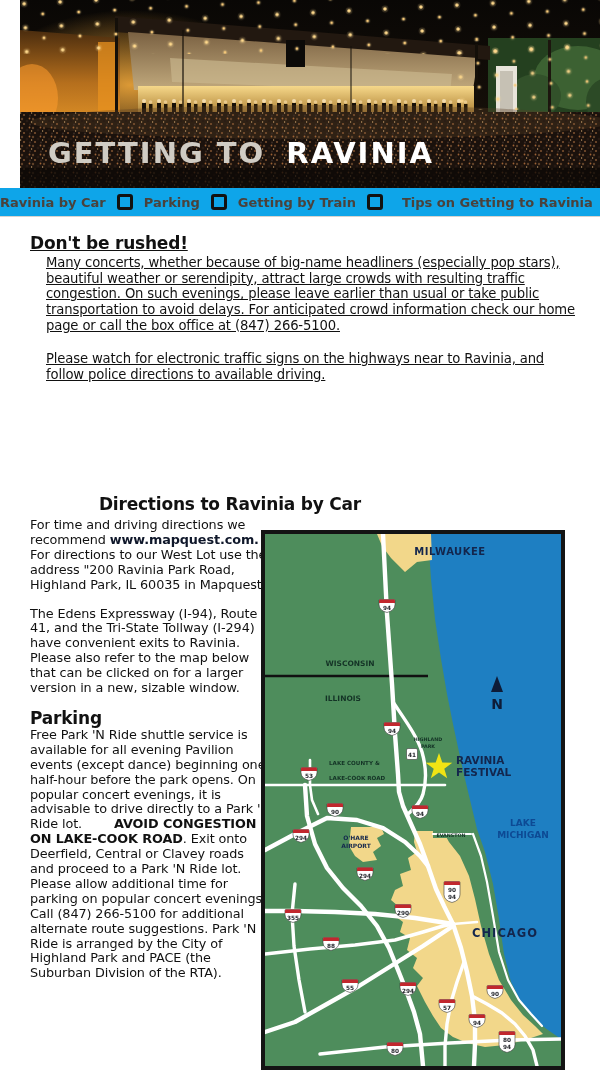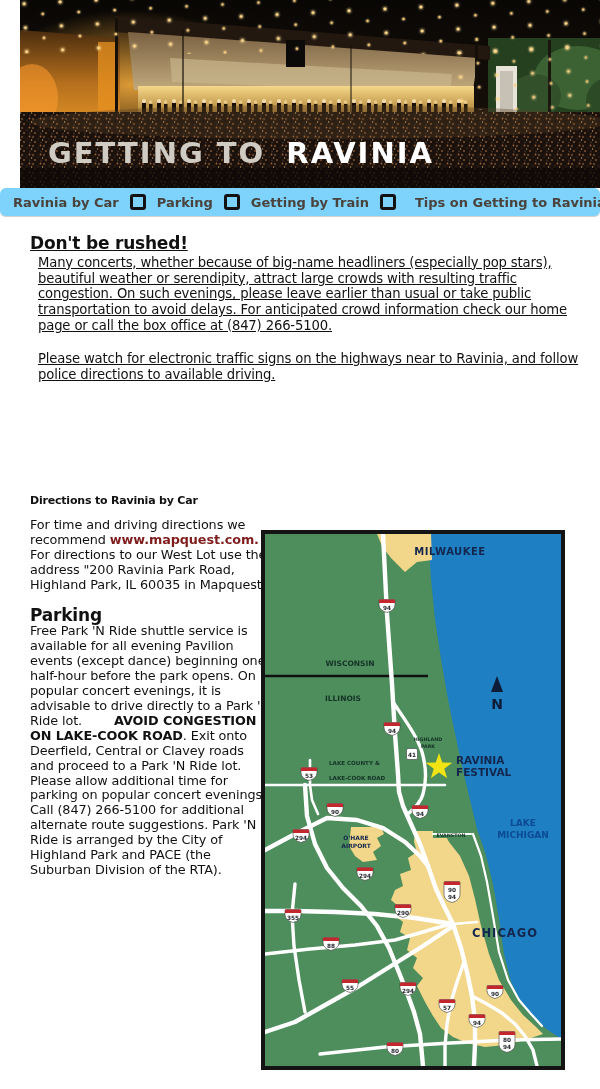--- a/index.html
+++ b/index.html
@@ -5,43 +5,43 @@
   html,body{margin:0;padding:0;background:#fff;}
   .page{position:relative;width:600px;height:1089px;background:#fff;
         font-family:"DejaVu Sans",sans-serif;color:#111;overflow:hidden;}
 
   
   .hero{position:absolute;left:0;top:0;width:600px;height:188px;margin-left:20px;}
   .hero svg{display:block;}
 
   
   .nav{position:absolute;left:0;top:188px;width:600px;height:29px;
-       display:flex;align-items:center;padding-left:13px;box-sizing:border-box;
-       background:#7dd3fc;border-bottom:1px solid #d6d3cf;
-       font-size:13px;font-weight:bold;color:#4a423c;border-radius:6px;}
+       display:flex;align-items:center;box-sizing:border-box;
+       background:#0ea5e9;border-bottom:1px solid #d6d3cf;
+       font-size:13px;font-weight:bold;color:#4a423c;}
   .nav a{color:#4a423c;text-decoration:none;cursor:pointer;white-space:nowrap;}
   .sq{display:inline-block;width:10px;height:10px;border:3px solid #121212;
       border-radius:3px;margin:0 11px;flex:0 0 auto;}
   .nav a.last{margin-left:8px;}
 
   
   .sec-rushed{position:absolute;left:30px;top:236px;width:552px;
               font-size:13.2px;line-height:15.8px;letter-spacing:-0.15px;text-decoration:underline;}
   .sec-rushed h1{font-size:17px;margin:0 0 3px 0;letter-spacing:-0.2px;}
-  .sec-rushed p{margin:0 0 17px 8px;}
+  .sec-rushed p{margin:0 0 17px 16px;}
 
   .h-directions{position:absolute;left:30px;top:494px;width:400px;
-                font-size:11px;font-weight:bold;letter-spacing:-0.2px;}
+                font-size:17px;font-weight:bold;letter-spacing:-0.2px;text-align:center;}
 
   .leftcol{position:absolute;left:30px;top:518px;width:240px;
            font-size:12.8px;line-height:14.9px;letter-spacing:-0.1px;}
   .leftcol p{margin:0;}
   .leftcol .gap{margin-top:14px;}
   .leftcol h2{font-size:17px;margin:15px 0 2px 0;letter-spacing:-0.2px;}
-  .maplink{color:#7f1d1d;font-weight:bold;text-decoration:none;cursor:pointer;}
+  .maplink{color:#0f172a;font-weight:bold;text-decoration:none;cursor:pointer;}
   .boldcaps{font-weight:bold;margin-left:28px;}
 
   
   .mapwrap{position:absolute;left:261px;top:530px;width:304px;height:540px;cursor:pointer;}
   .mapwrap svg{display:block;}
   .map-label{fill:#13264d;font-weight:bold;}
   .map-label-green{fill:#143326;font-weight:bold;}
   .shield-num{font-size:5.8px;font-weight:bold;fill:#26282e;text-anchor:middle;}
   text{font-family:"DejaVu Sans",sans-serif;}
 </style>
@@ -157,20 +157,21 @@
   <div class="sec-rushed">
     <h1>Don't be rushed!</h1>
     <p>Many concerts, whether because of big-name headliners (especially pop stars), beautiful weather or serendipity, attract large crowds with resulting traffic congestion. On such evenings, please leave earlier than usual or take public transportation to avoid delays. For anticipated crowd information check our home page or call the box office at (847) 266-5100.</p>
     <p>Please watch for electronic traffic signs on the highways near to Ravinia, and follow police directions to available driving.</p>
   </div>
 
   <div class="h-directions">Directions to Ravinia by Car</div>
 
   <div class="leftcol">
     <p><span>For time and driving directions we recommend </span><a class="maplink">www.mapquest.com.</a><span> For directions to our West Lot use the address "200 Ravinia Park Road, Highland Park, IL 60035 in Mapquest.</span></p>
+    <p class="gap">The Edens Expressway (I-94), Route 41, and the Tri-State Tollway (I-294) have convenient exits to Ravinia. Please also refer to the map below that can be clicked on for a larger version in a new, sizable window.</p>
     <h2>Parking</h2>
     <p><span>Free Park 'N Ride shuttle service is available for all evening Pavilion events (except dance) beginning one half-hour before the park opens. On popular concert evenings, it is advisable to drive directly to a Park 'N Ride lot. </span><span class="boldcaps">AVOID CONGESTION ON LAKE-COOK ROAD</span><span>. Exit onto Deerfield, Central or Clavey roads and proceed to a Park 'N Ride lot. Please allow additional time for parking on popular concert evenings. Call (847) 266-5100 for additional alternate route suggestions. Park 'N Ride is arranged by the City of Highland Park and PACE (the Suburban Division of the RTA).</span></p>
   </div>
 
   <div class="mapwrap">
     <svg width="304" height="540" viewBox="0 0 304 540">
       <defs>
         <clipPath id="mapclip">
             <rect width="296" height="532"></rect>
           </clipPath>

